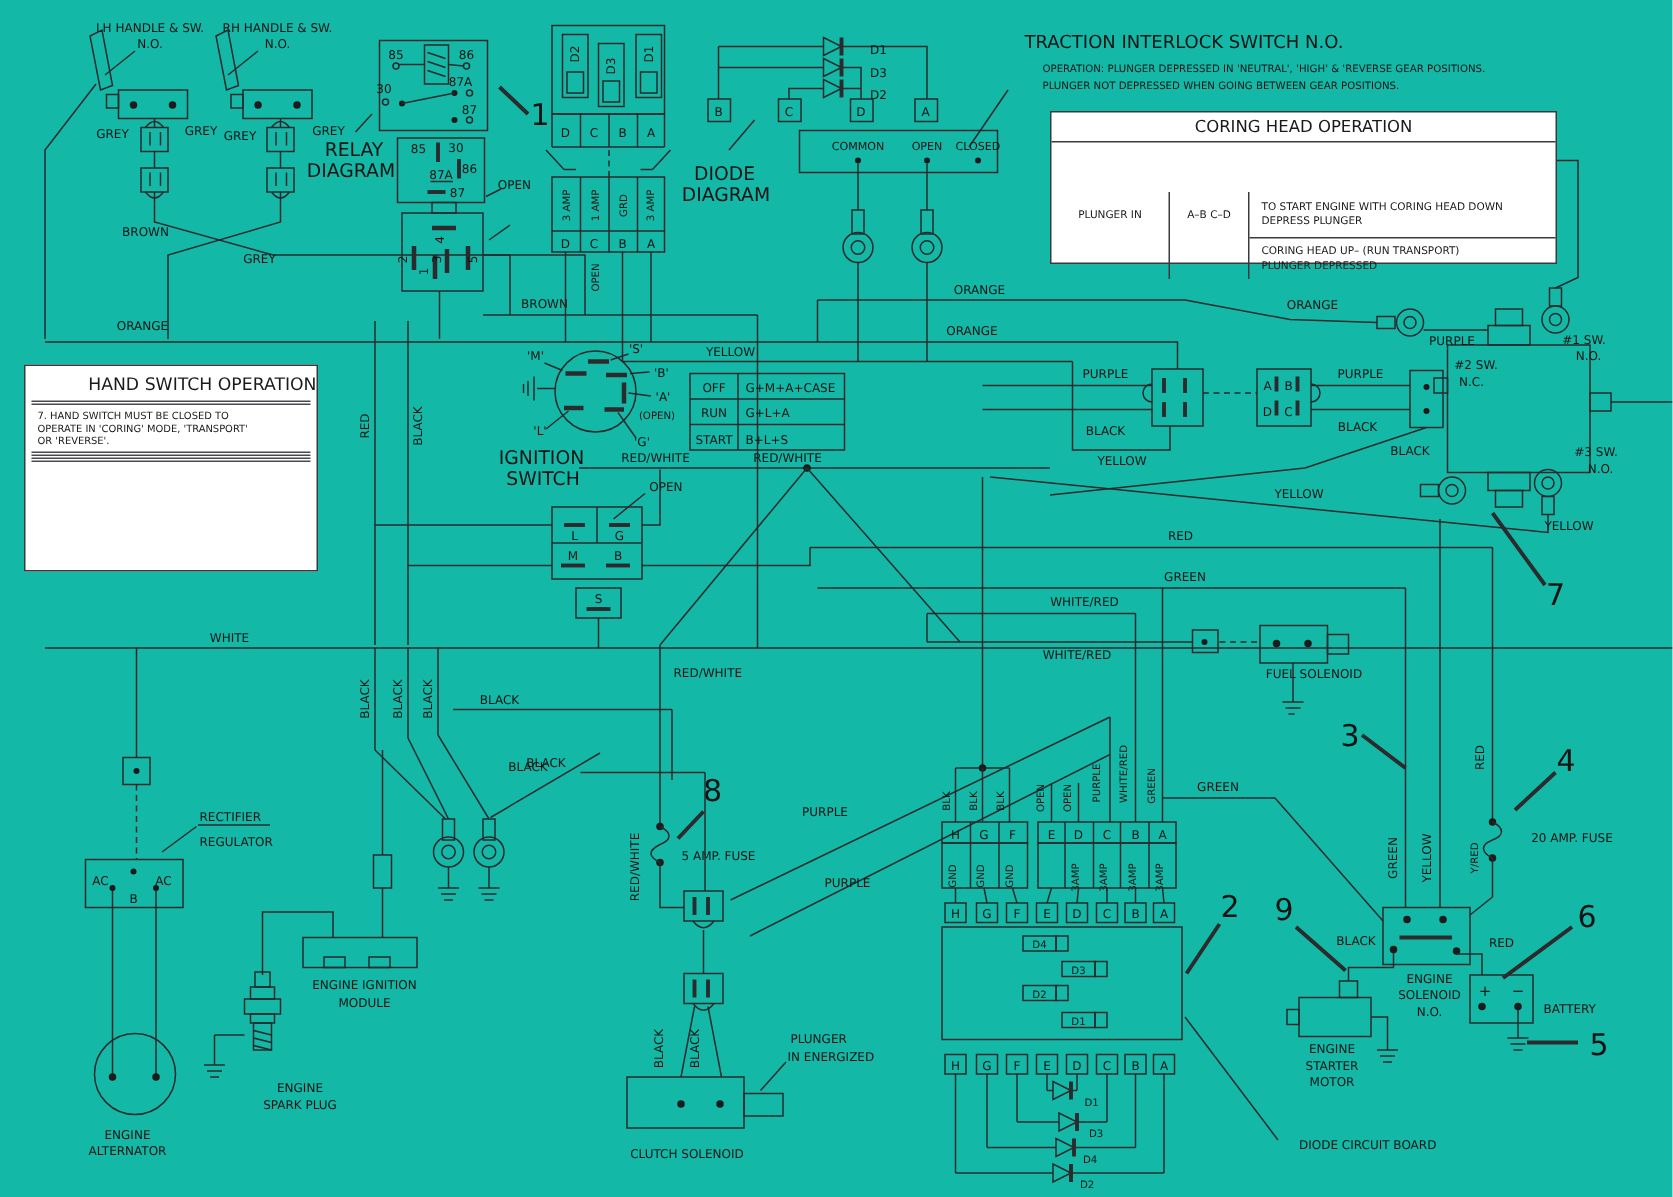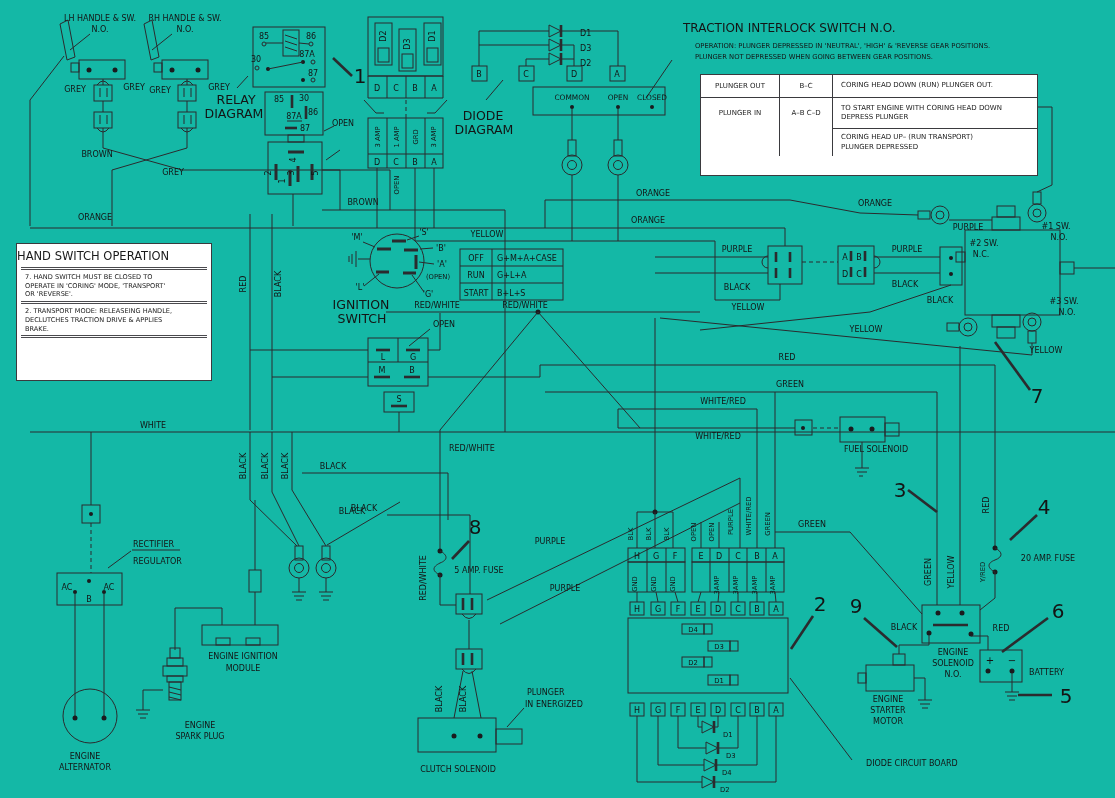--- a/index.html
+++ b/index.html
@@ -6,31 +6,31 @@
   .stage{position:relative;width:1115px;height:798px;background:#14b8a6;overflow:hidden;
          font-family:"DejaVu Sans", sans-serif;color:#1a1a1a;}
   svg{position:absolute;left:0;top:0;}
   svg line,svg path,svg rect,svg circle,svg polygon,svg polyline{stroke:#2b2b2e;fill:none;stroke-width:1;}
   svg text{font-family:"DejaVu Sans", sans-serif;font-size:8px;fill:#141414;stroke:none;text-anchor:middle;}
   .t7{font-size:6.8px;} .t75{font-size:7.4px;} .t10{font-size:10px;} .t12{font-size:12.5px;} .t13{font-size:12px;} .t20{font-size:20px;}
   .as{text-anchor:start;} .dot{fill:#1b1b1e;stroke:none;} .bar{stroke-width:2.6;} .bar3{stroke-width:3;}
   .dash{stroke-dasharray:4,3;}
   .ov{position:absolute;box-sizing:border-box;border:1.3px solid #3a3a3e;background:#fff;}
   #hand-box{left:16px;top:243px;width:196px;height:138px;}
-  .hs-title{font-size:11.5px;text-align:left;padding:5px 0 3px;}
+  .hs-title{font-size:11.5px;text-align:right;padding:5px 0 3px;}
   .hs-rule{border-top:3px double #4a4a4e;margin:1px 4px;}
   .hs-item{font-size:6.6px;line-height:1.32;padding:2px 6px 1px 8px;white-space:pre-line;}
   #coring-box{left:700px;top:74px;width:338px;height:102px;font-size:7px;}
   .cr-head{height:19px;line-height:19px;text-align:center;font-size:11px;border-bottom:1.2px solid #3a3a3e;}
   .cr-row{display:flex;}
   .cr-c1{width:78px;flex:none;border-right:1.2px solid #3a3a3e;display:flex;align-items:center;justify-content:center;}
   .cr-c2{width:52px;flex:none;border-right:1.2px solid #3a3a3e;display:flex;align-items:center;justify-content:center;}
   .cr-c3{flex:1;display:flex;align-items:center;padding-left:8px;white-space:pre-line;line-height:1.35;}
   .cr-r1{height:22px;border-bottom:1.2px solid #3a3a3e;}
-  .cr-r2{height:30px;}
+  .cr-r2{height:30px;margin-top:33px;}
   .cr-r3{height:28px;}
   .cr-r3 .cr-c3{border-top:1.2px solid #3a3a3e;}
 </style>
 </head>
 <body>
 
 <div class="stage">
 <svg width="1115" height="798" viewBox="0 0 1115 798">
 
   <g>
@@ -750,32 +750,25 @@
   </g>
 </svg>
 
 <div id="hand-box" class="ov">
   <div class="hs-title">HAND SWITCH OPERATION</div>
   <div class="hs-rule"></div>
   <div class="hs-item">7.  HAND SWITCH MUST BE CLOSED TO
 OPERATE IN 'CORING' MODE, 'TRANSPORT'
 OR 'REVERSE'.</div>
   <div class="hs-rule"></div>
-  <div class="hs-item">2.  TRANSPORT MODE: RELEASEING HANDLE,
-DECLUTCHES TRACTION  DRIVE &amp; APPLIES
-BRAKE.</div>
   <div class="hs-rule"></div>
 </div>
 
 <div id="coring-box" class="ov">
-  <div class="cr-row cr-r1">
-    <div class="cr-c1">PLUNGER OUT</div>
-    <div class="cr-c2">B–C</div>
-    <div class="cr-c3">CORING HEAD DOWN (RUN) PLUNGER OUT.</div>
-  </div>
+  <div class="cr-head">CORING HEAD OPERATION</div>
   <div class="cr-row cr-r2">
     <div class="cr-c1">PLUNGER IN</div>
     <div class="cr-c2">A–B  C–D</div>
     <div class="cr-c3">TO START ENGINE WITH CORING HEAD DOWN
 DEPRESS  PLUNGER</div>
   </div>
   <div class="cr-row cr-r3">
     <div class="cr-c1"></div>
     <div class="cr-c2"></div>
     <div class="cr-c3">CORING HEAD UP– (RUN TRANSPORT)

